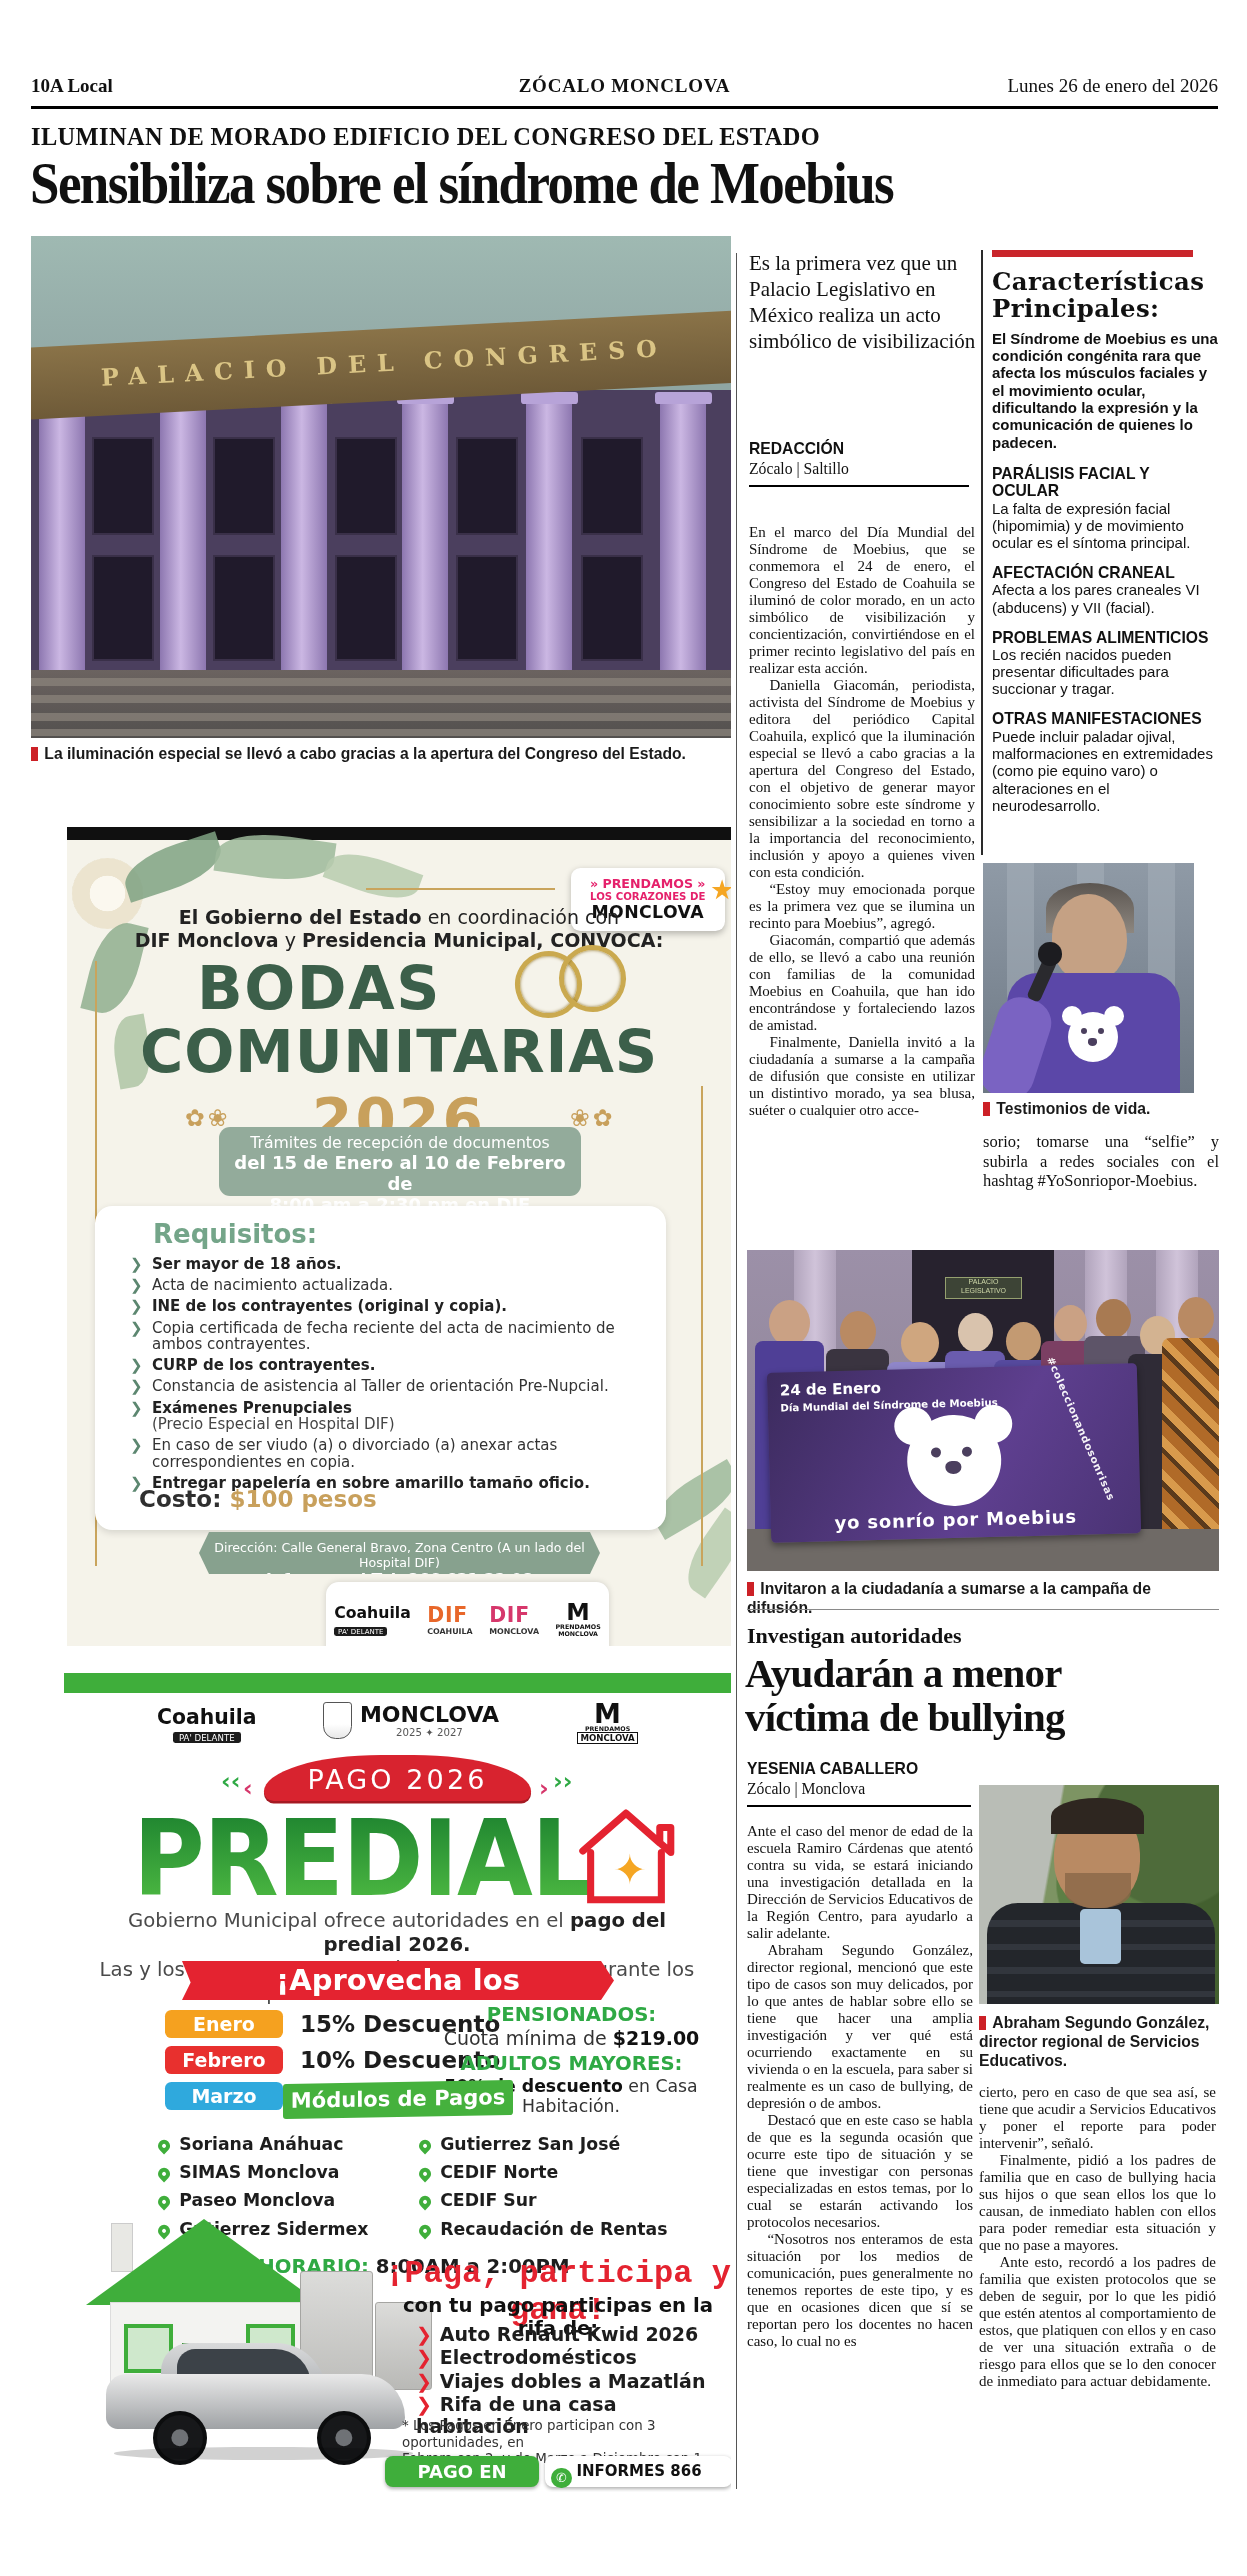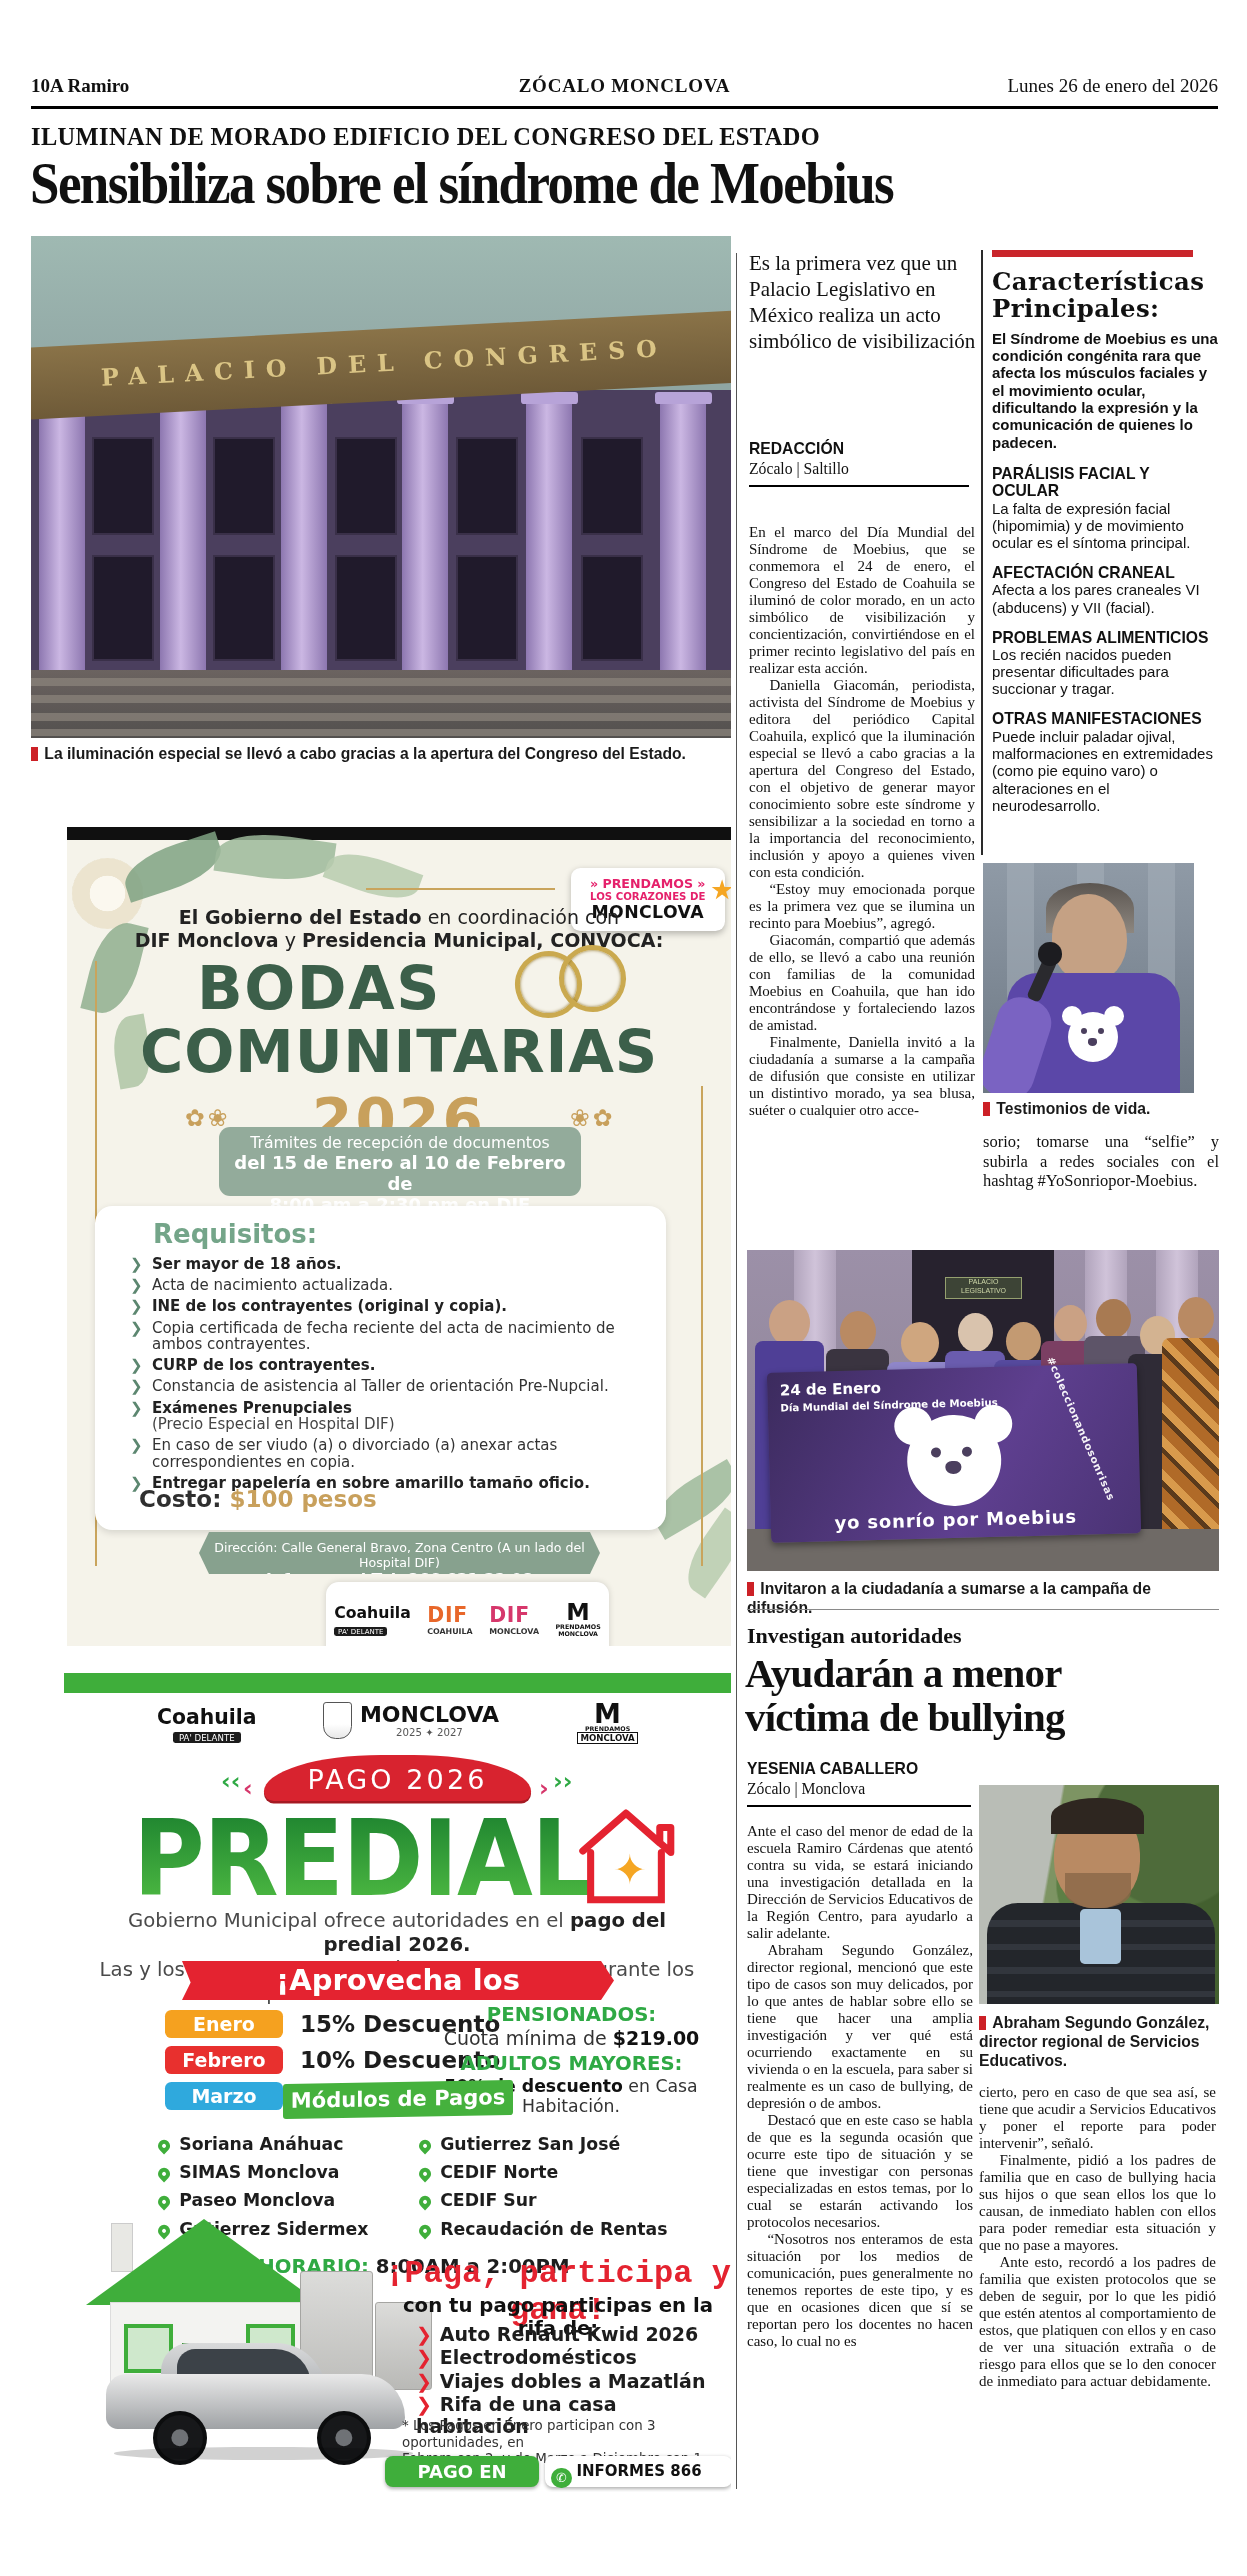--- a/index.html
+++ b/index.html
@@ -218,21 +218,21 @@
   .car .wh{position:absolute;top:68px;width:46px;height:46px;background:#17181a;border-radius:50%;border:4.7px solid #0c0d0e;}
   .car .hub{position:absolute;width:17.3px;height:17.3px;background:#6f7276;border-radius:50%;left:50%;top:50%;transform:translate(-50%,-50%);}
   .car .shadow{position:absolute;left:7.9px;top:104px;width:299px;height:12.6px;background:rgba(0,0,0,.18);border-radius:50%;}
 </style>
 </head>
 <body>
 
 <div class="page">
 
   <div class="abs hdr">
-    <span class="lft">10A Ramiro</span>
+    <span class="lft">10A Local</span>
     <span class="ctr">ZÓCALO MONCLOVA</span>
     <span class="rgt">Lunes 26 de enero del 2026</span>
   </div>
 
   <div class="abs kicker">ILUMINAN DE MORADO EDIFICIO DEL CONGRESO DEL ESTADO</div>
   <div class="abs headline">Sensibiliza sobre el síndrome de Moebius</div>
 
   <div class="abs photo-main">
     <div class="pm-sky"></div>
     <div class="pm-colonnade">

